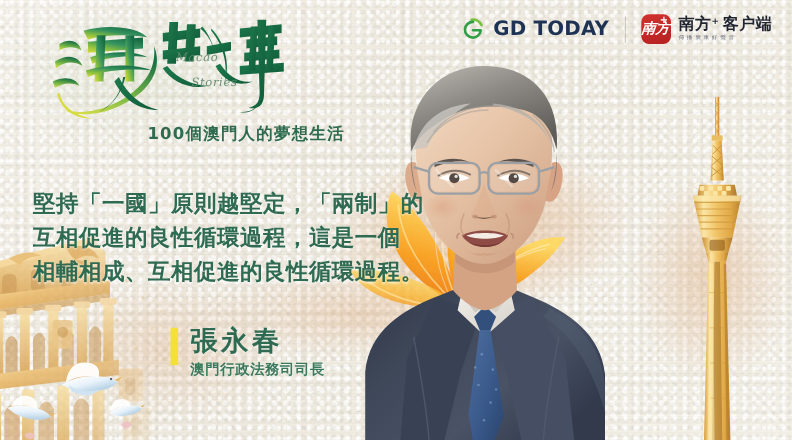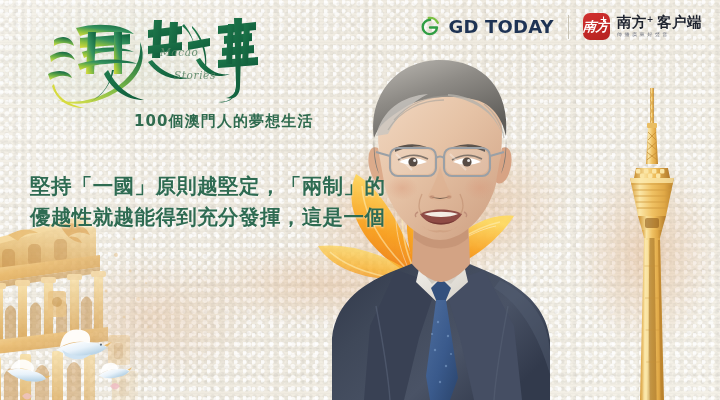--- a/index.html
+++ b/index.html
@@ -651,17 +651,25 @@
             <sup>+</sup>
             <span>客户端</span>
         </span>
         <span class="nf-tag">傳播廣東好聲音</span>
       </span>
     </div>
   </div>
 
   <div class="quote">
     <div class="quote-line">堅持「一國」原則越堅定，「兩制」的</div>
-    <div class="quote-line">優越性就越能得到充分發揮，這是一個</div>
+    <div class="quote-line">互相促進的良性循環過程，這是一個</div>
+    <div class="quote-line">相輔相成、互相促進的良性循環過程。</div>
   </div>
 
+  <div class="attrib">
+    <div class="attrib-bar"></div>
+    <div class="attrib-text">
+      <div class="attrib-name">張永春</div>
+      <div class="attrib-title">澳門行政法務司司長</div>
+    </div>
+  </div>
 
 </div>
 
 </body></html>

